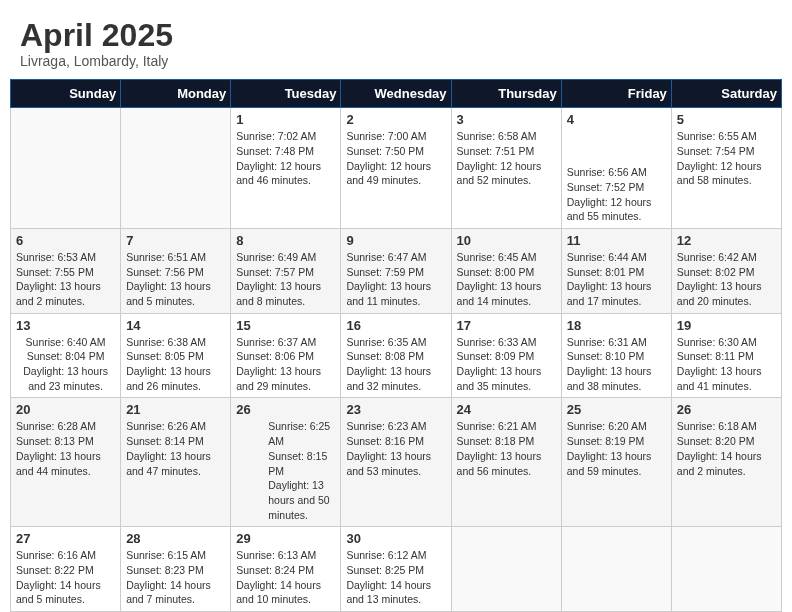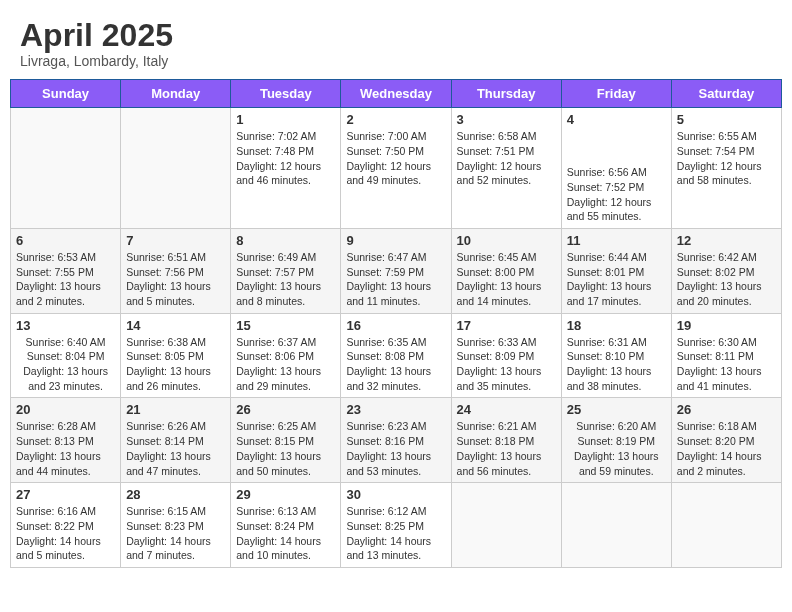--- a/index.html
+++ b/index.html
@@ -48,26 +48,26 @@
       font-size: 14px;
       color: #555;
     }
     .calendar {
       width: 100%;
       border-collapse: collapse;
       border: 1px solid #ccc;
       margin-top: 4px;
     }
     .calendar th {
-      background-color: #8b5cf6;
+      background-color: #0f172a;
       color: #fff;
       font-size: 13px;
       font-weight: bold;
       padding: 6px 4px;
-      text-align: center;
+      text-align: right;
       border: 1px solid #1e5a9a;
     }
     .calendar td {
       vertical-align: top;
       border: 1px solid #ccc;
       padding: 4px 5px;
       width: calc(100% / 7);
       min-height: 80px;
       font-size: 11px;
       color: #333;
@@ -243,39 +243,39 @@
 Daylight: 13 hours and 44 minutes.</div>
         </td>
         <td>
           <div class="day-number">21</div>
           <div class="day-info" style="white-space: pre-line;">Sunrise: 6:26 AM
 Sunset: 8:14 PM
 Daylight: 13 hours and 47 minutes.</div>
         </td>
         <td>
           <div class="day-number">26</div>
-          <div class="day-info" style="white-space: pre-line;">Sunrise: 6:25 AM
+          <div class="day-info" style="white-space: pre-line; margin-left: 32px;">Sunrise: 6:25 AM
 Sunset: 8:15 PM
 Daylight: 13 hours and 50 minutes.</div>
         </td>
         <td>
           <div class="day-number">23</div>
           <div class="day-info" style="white-space: pre-line;">Sunrise: 6:23 AM
 Sunset: 8:16 PM
 Daylight: 13 hours and 53 minutes.</div>
         </td>
         <td>
           <div class="day-number">24</div>
           <div class="day-info" style="white-space: pre-line;">Sunrise: 6:21 AM
 Sunset: 8:18 PM
 Daylight: 13 hours and 56 minutes.</div>
         </td>
         <td>
           <div class="day-number">25</div>
-          <div class="day-info" style="white-space: pre-line; text-align: center;">Sunrise: 6:20 AM
+          <div class="day-info" style="white-space: pre-line;">Sunrise: 6:20 AM
 Sunset: 8:19 PM
 Daylight: 13 hours and 59 minutes.</div>
         </td>
         <td>
           <div class="day-number">26</div>
           <div class="day-info" style="white-space: pre-line;">Sunrise: 6:18 AM
 Sunset: 8:20 PM
 Daylight: 14 hours and 2 minutes.</div>
         </td>
       </tr>

